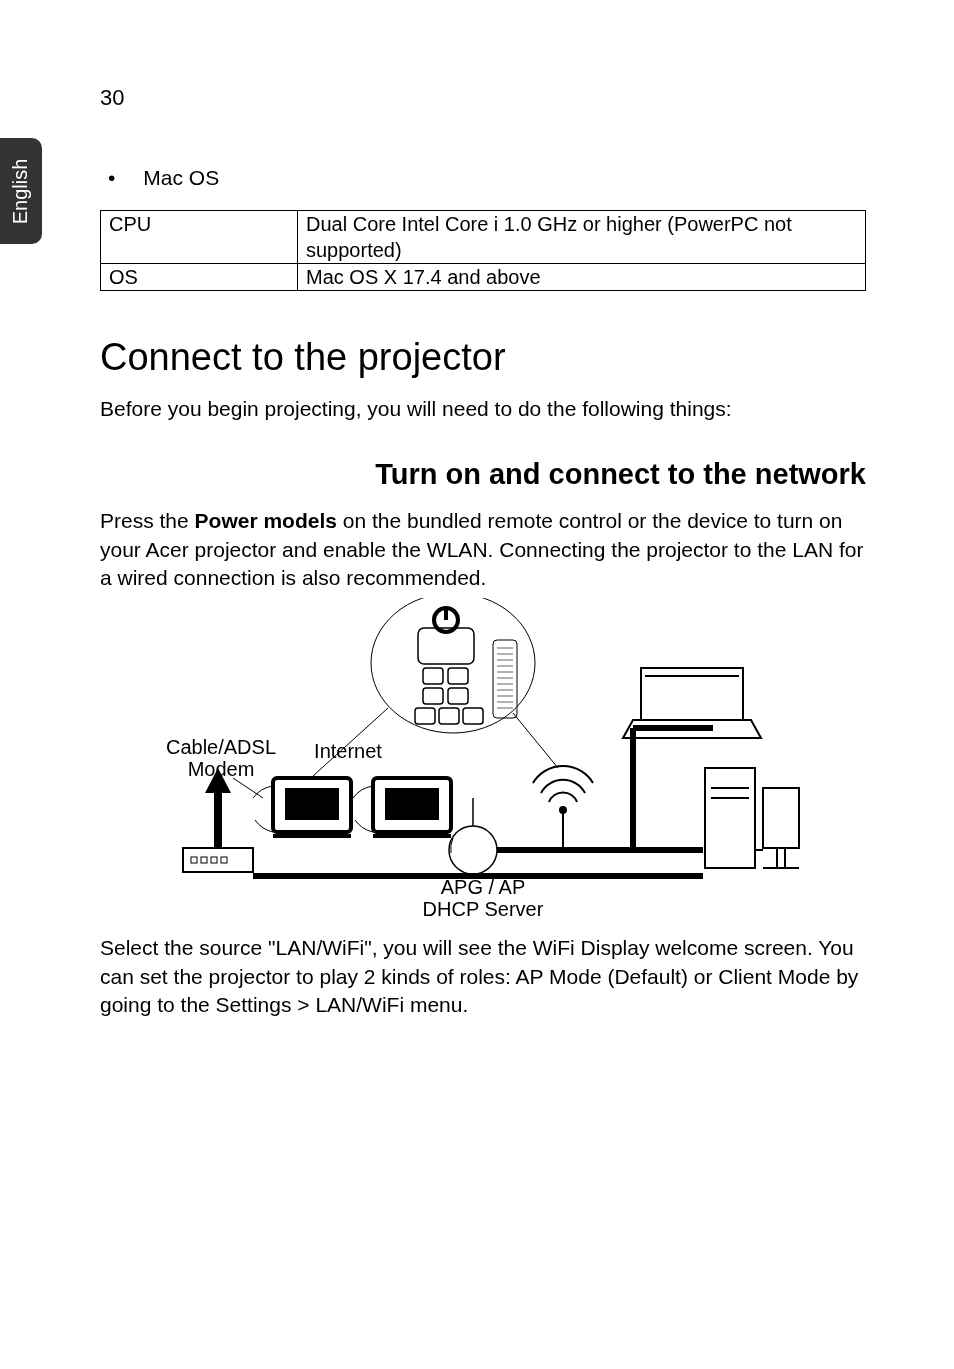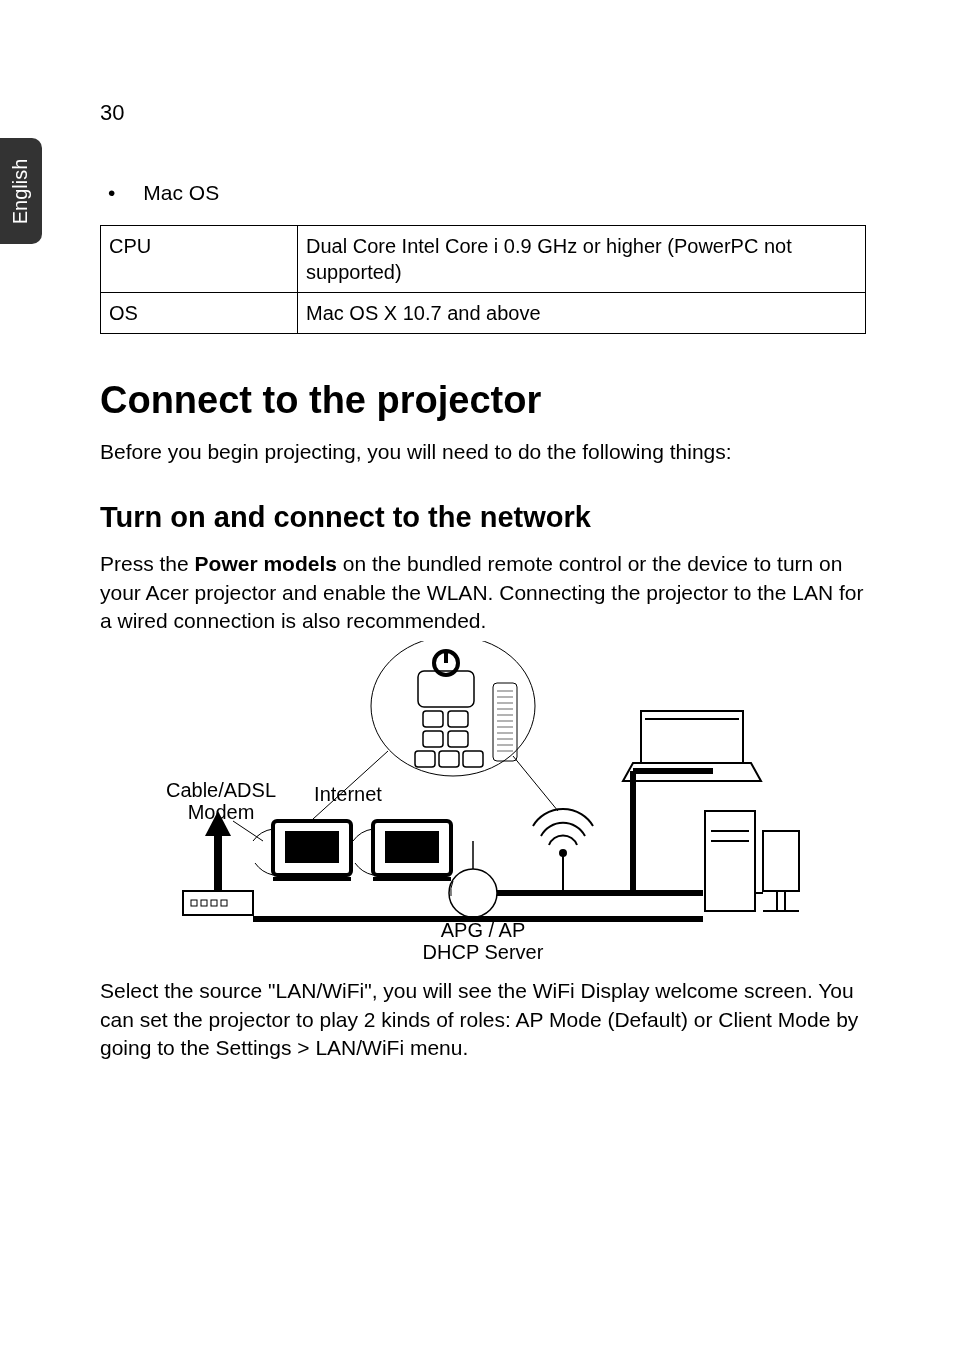--- a/index.html
+++ b/index.html
@@ -29,21 +29,21 @@
     justify-content: center;
   }
   .sidetab span {
     transform: rotate(-90deg);
     font-size: 20px;
     white-space: nowrap;
   }
   .page {
     position: absolute;
     left: 100px;
-    top: 100px;
+    top: 85px;
     width: 766px;
   }
   .pagenum {
     font-size: 22px;
   }
   .bullet-row {
     margin-top: 55px;
     display: flex;
     align-items: flex-start;
     gap: 28px;
@@ -51,34 +51,35 @@
     font-size: 21px;
   }
   table {
     border-collapse: collapse;
     width: 100%;
     margin-top: 20px;
     font-size: 20px;
   }
   td {
     border: 1px solid #000;
-    padding: 7px 8px;
+    padding: 0 8px;
     vertical-align: top;
     line-height: 1.3;
   }
   td.col1 { width: 180px; }
   h1.section {
     font-size: 38px;
-    font-weight: 700;
+    font-weight: 400;
     margin: 45px 0 12px 0;
   }
   h2.subsection {
     font-size: 29px;
     font-weight: 700;
     margin: 35px 0 12px 0;
+    text-align: right;
   }
   p {
     margin: 16px 0 6px 0;
     line-height: 1.35;
     font-size: 21px;
   }
   .b { font-weight: 700; }
   .figure {
     width: 100%;
     margin-top: 6px;
@@ -99,25 +100,25 @@
 
   <div class="bullet-row">
     <span>•</span>
     <span>Mac OS</span>
   </div>
 
   <table>
     <tbody>
         <tr>
       <td class="col1">CPU</td>
-      <td>Dual Core Intel Core i 0.9 GHz or higher (PowerPC not supported)</td>
+      <td>Dual Core Intel Core i 1.0 GHz or higher (PowerPC not supported)</td>
     </tr>
     <tr>
       <td class="col1">OS</td>
-      <td>Mac OS X 10.7 and above</td>
+      <td>Mac OS X 17.4 and above</td>
     </tr>
   </tbody>
     </table>
 
   <h1 class="section">Connect to the projector</h1>
   <p>Before you begin projecting, you will need to do the following things:</p>
 
   <h2 class="subsection">Turn on and connect to the network</h2>
   <p>
     <span>Press the </span><span class="b">Power models</span><span> on the bundled remote control or the device to turn on your Acer projector and enable the WLAN. Connecting the projector to the LAN for a wired connection is also recommended.</span>

